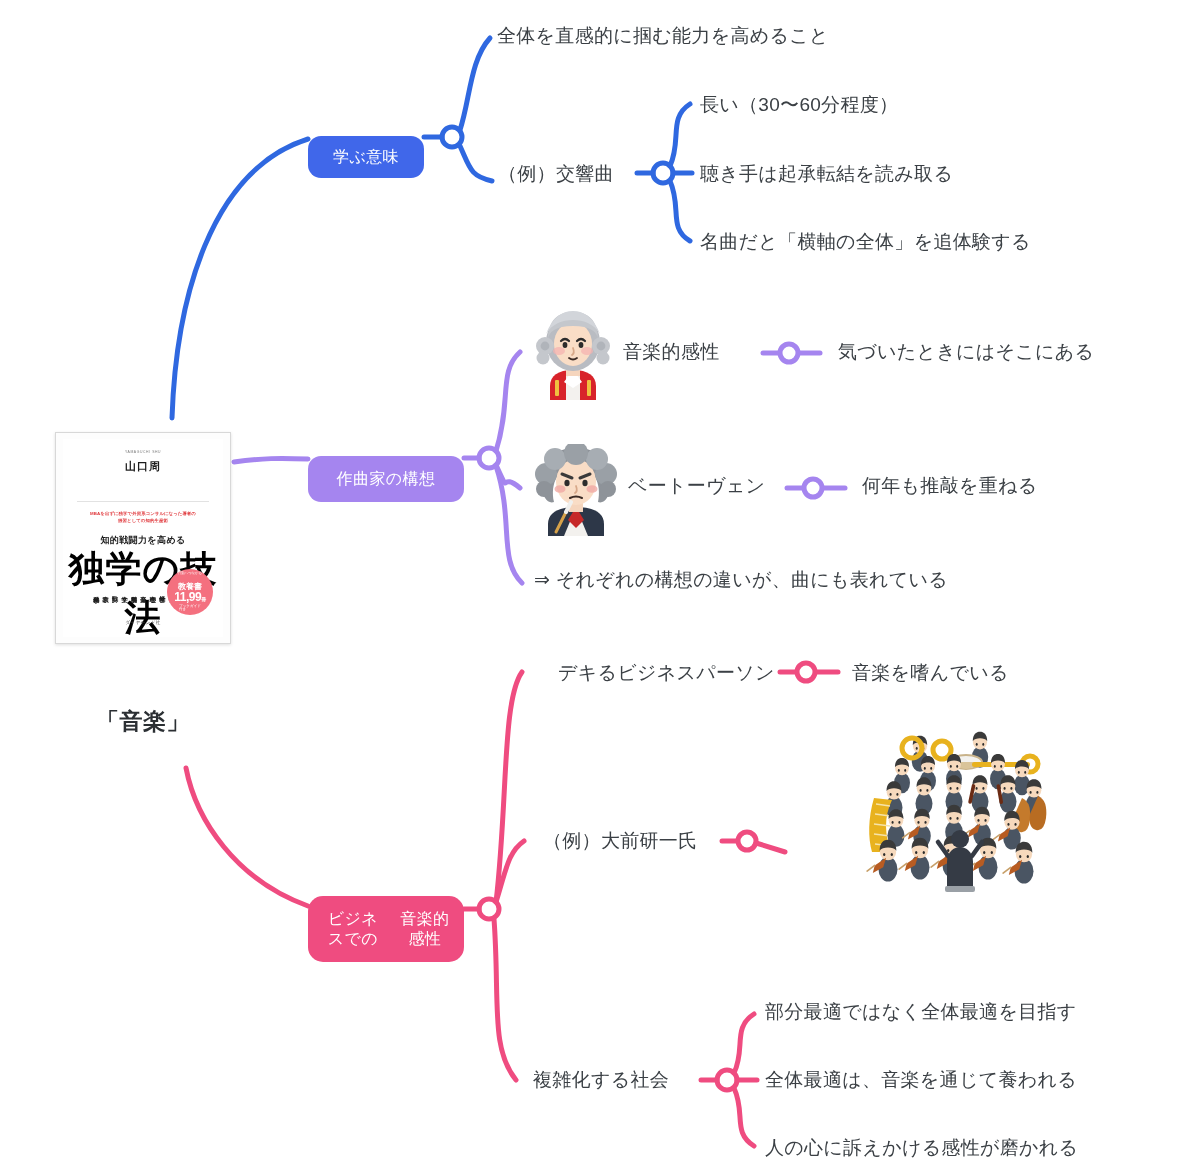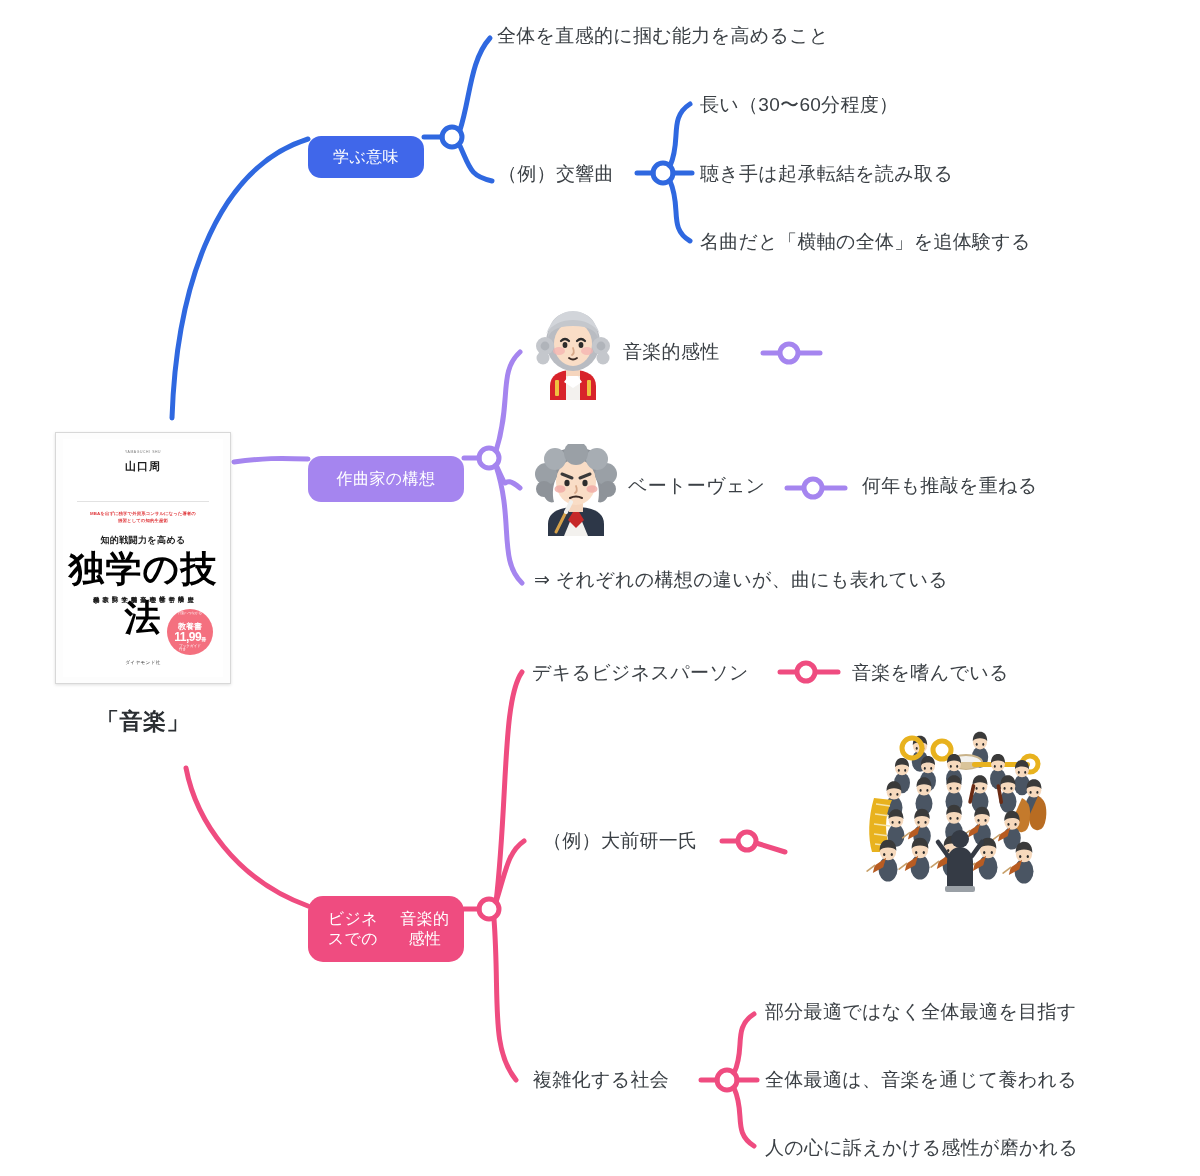--- a/index.html
+++ b/index.html
@@ -5,21 +5,21 @@
   html,body{margin:0;padding:0;background:#ffffff;}
   body{
     width:1200px;height:1176px;position:relative;overflow:hidden;
     font-family:"Liberation Sans","DejaVu Sans",sans-serif;
     color:#3b4045;
   }
   #canvas{position:absolute;inset:0;width:1200px;height:1176px;}
   svg.links{position:absolute;left:0;top:0;width:1200px;height:1176px;pointer-events:none;}
 
   
-  .book-wrap{position:absolute;left:55px;top:432px;width:176px;height:252px;}
+  .book-wrap{position:absolute;left:55px;top:432px;width:176px;height:212px;}
   .book{
     position:absolute;inset:0;background:#fdfdfd;
     border:1px solid #d8d8d8;
     box-shadow:0 1px 3px rgba(0,0,0,.13);
     overflow:hidden;
   }
   .book-inner{position:absolute;left:7px;top:6px;right:7px;bottom:6px;background:#fff;}
   .bk-author{
     position:absolute;left:0;right:0;top:20px;text-align:center;
     font-size:11px;letter-spacing:1px;color:#1c1c1c;font-weight:700;
@@ -244,20 +244,21 @@
 
     <path d="M33,33 q4,-4 8,0" stroke="#2c2c2c" stroke-width="2.2" fill="none" stroke-linecap="round"></path>
     <path d="M49,33 q4,-4 8,0" stroke="#2c2c2c" stroke-width="2.2" fill="none" stroke-linecap="round"></path>
     <ellipse cx="37" cy="37" rx="2.4" ry="3" fill="#2c2c2c"></ellipse>
     <ellipse cx="53" cy="37" rx="2.4" ry="3" fill="#2c2c2c"></ellipse>
 
     <path d="M45,40 q2,5 -1,7" stroke="#d7a889" stroke-width="1.8" fill="none" stroke-linecap="round"></path>
     <path d="M41,50 q4,3 8,0" stroke="#3b2b25" stroke-width="1.8" fill="none" stroke-linecap="round"></path>
   </svg>
   <div class="tnode" style="left:623px;top:338px;">音楽的感性</div>
+  <div class="tnode" style="left:838px;top:338px;">気づいたときにはそこにある</div>
 
   <svg class="ill" style="left:530px;top:444px;" width="92" height="92" viewBox="0 0 92 92">
 
     <path d="M18,92 L18,80 C18,69 28,63 46,63 C64,63 74,69 74,80 L74,92 Z" fill="#2d3748"></path>
     <path d="M46,63 L34,92 L58,92 Z" fill="#f3f1ee"></path>
     <path d="M46,63 L38,76 L46,84 L54,76 Z" fill="#c62828"></path>
 
     <path d="M39,56 L53,56 L53,68 L39,68 Z" fill="#f5d5bd"></path>
 
     <path d="M12,40 C12,14 26,4 46,4 C66,4 80,14 80,40 C80,54 74,60 68,58 C72,40 64,22 46,22 C28,22 20,40 24,58 C18,60 12,54 12,40 Z" fill="#8e9399"></path>
@@ -291,21 +292,21 @@
   <div class="tnode" style="left:862px;top:472px;">何年も推敲を重ねる</div>
 
   <div class="tnode" style="left:534px;top:566px;">⇒ それぞれの構想の違いが、曲にも表れている</div>
 
   <div class="pill" id="pill-business">
     <span>ビジネスでの</span>
     <br>
     <span>音楽的感性</span>
   </div>
 
-  <div class="tnode" style="left:532px;top:659px;">デキるビジネスパーソン</div>
+  <div class="tnode" style="left:558px;top:659px;">デキるビジネスパーソン</div>
   <div class="tnode" style="left:852px;top:659px;">音楽を嗜んでいる</div>
 
   <div class="tnode" style="left:543px;top:827px;">（例）大前研一氏</div>
 
   <svg class="ill" style="left:862px;top:726px;" width="196" height="172" viewBox="0 0 196 172">
     <defs>
       <g id="player">
         <ellipse cx="0" cy="16" rx="10" ry="13" fill="#4a5563"></ellipse>
         <circle cx="0" cy="-2" r="8.6" fill="#f6d9bd"></circle>
         <path d="M-8.8,-3.5 C-8.8,-12 -4.5,-15 0,-15 C4.5,-15 8.8,-12 8.8,-3.5 C6,-8 -6,-8 -8.8,-3.5 Z" fill="#3a3a3a"></path>

